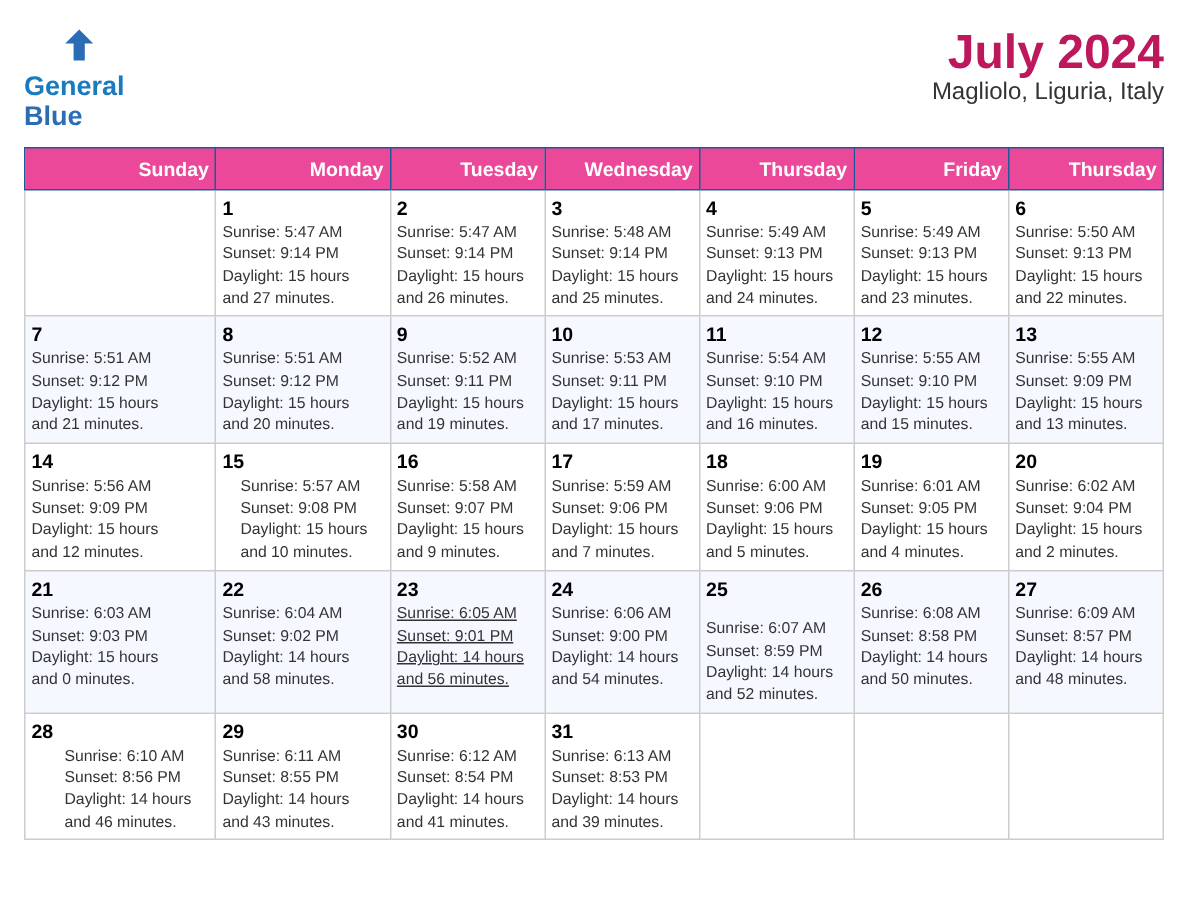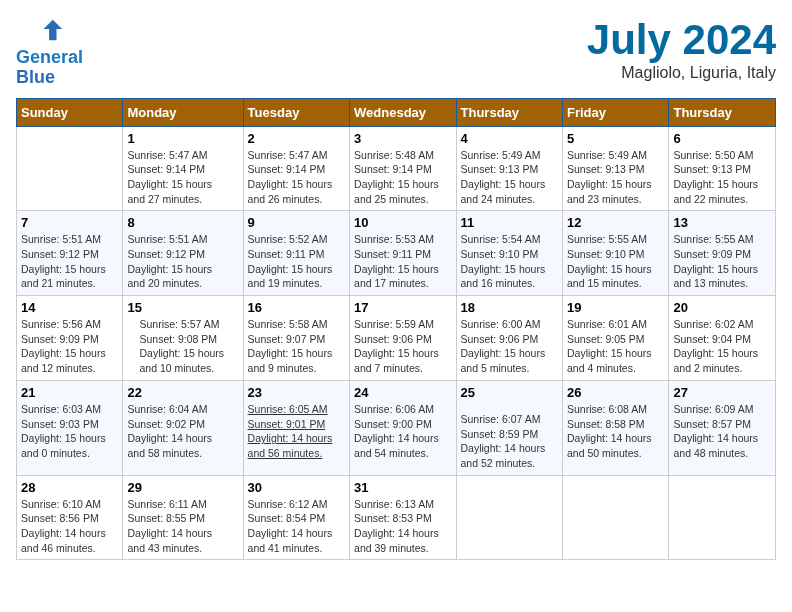--- a/index.html
+++ b/index.html
@@ -32,39 +32,39 @@
       color: #1a7abf;
     }
     .logo-icon {
       width: 28px;
       height: 28px;
     }
     .title-block {
       text-align: right;
     }
     .title-block h1 {
-      font-size: 42px;
-      color: #0369a1;
+      font-size: 32px;
+      color: #be185d;
       font-weight: bold;
     }
     .title-block h2 {
       font-size: 16px;
       color: #333;
       font-weight: normal;
     }
     table {
       width: 100%;
       border-collapse: collapse;
       font-size: 11px;
     }
     thead tr th {
-      background-color: #a16207;
+      background-color: #ec4899;
       color: #fff;
       padding: 6px 4px;
-      text-align: left;
+      text-align: right;
       font-size: 13px;
       border: 1px solid #1a5a9a;
     }
     tbody tr td {
       border: 1px solid #ccc;
       vertical-align: top;
       padding: 4px;
       min-height: 70px;
     }
     tbody tr:nth-child(even) td {
@@ -314,21 +314,21 @@
           <span class="day-num">27</span>
           <div class="day-info" style="white-space: pre-line;">Sunrise: 6:09 AM
 Sunset: 8:57 PM
 Daylight: 14 hours
 and 48 minutes.</div>
         </td>
       </tr>
       <tr>
         <td>
           <span class="day-num">28</span>
-          <div class="day-info" style="white-space: pre-line;">Sunrise: 6:10 AM
+          <div class="day-info" style="white-space: pre-line; margin-left: 22px;">Sunrise: 6:10 AM
 Sunset: 8:56 PM
 Daylight: 14 hours
 and 46 minutes.</div>
         </td>
         <td>
           <span class="day-num">29</span>
           <div class="day-info" style="white-space: pre-line;">Sunrise: 6:11 AM
 Sunset: 8:55 PM
 Daylight: 14 hours
 and 43 minutes.</div>

